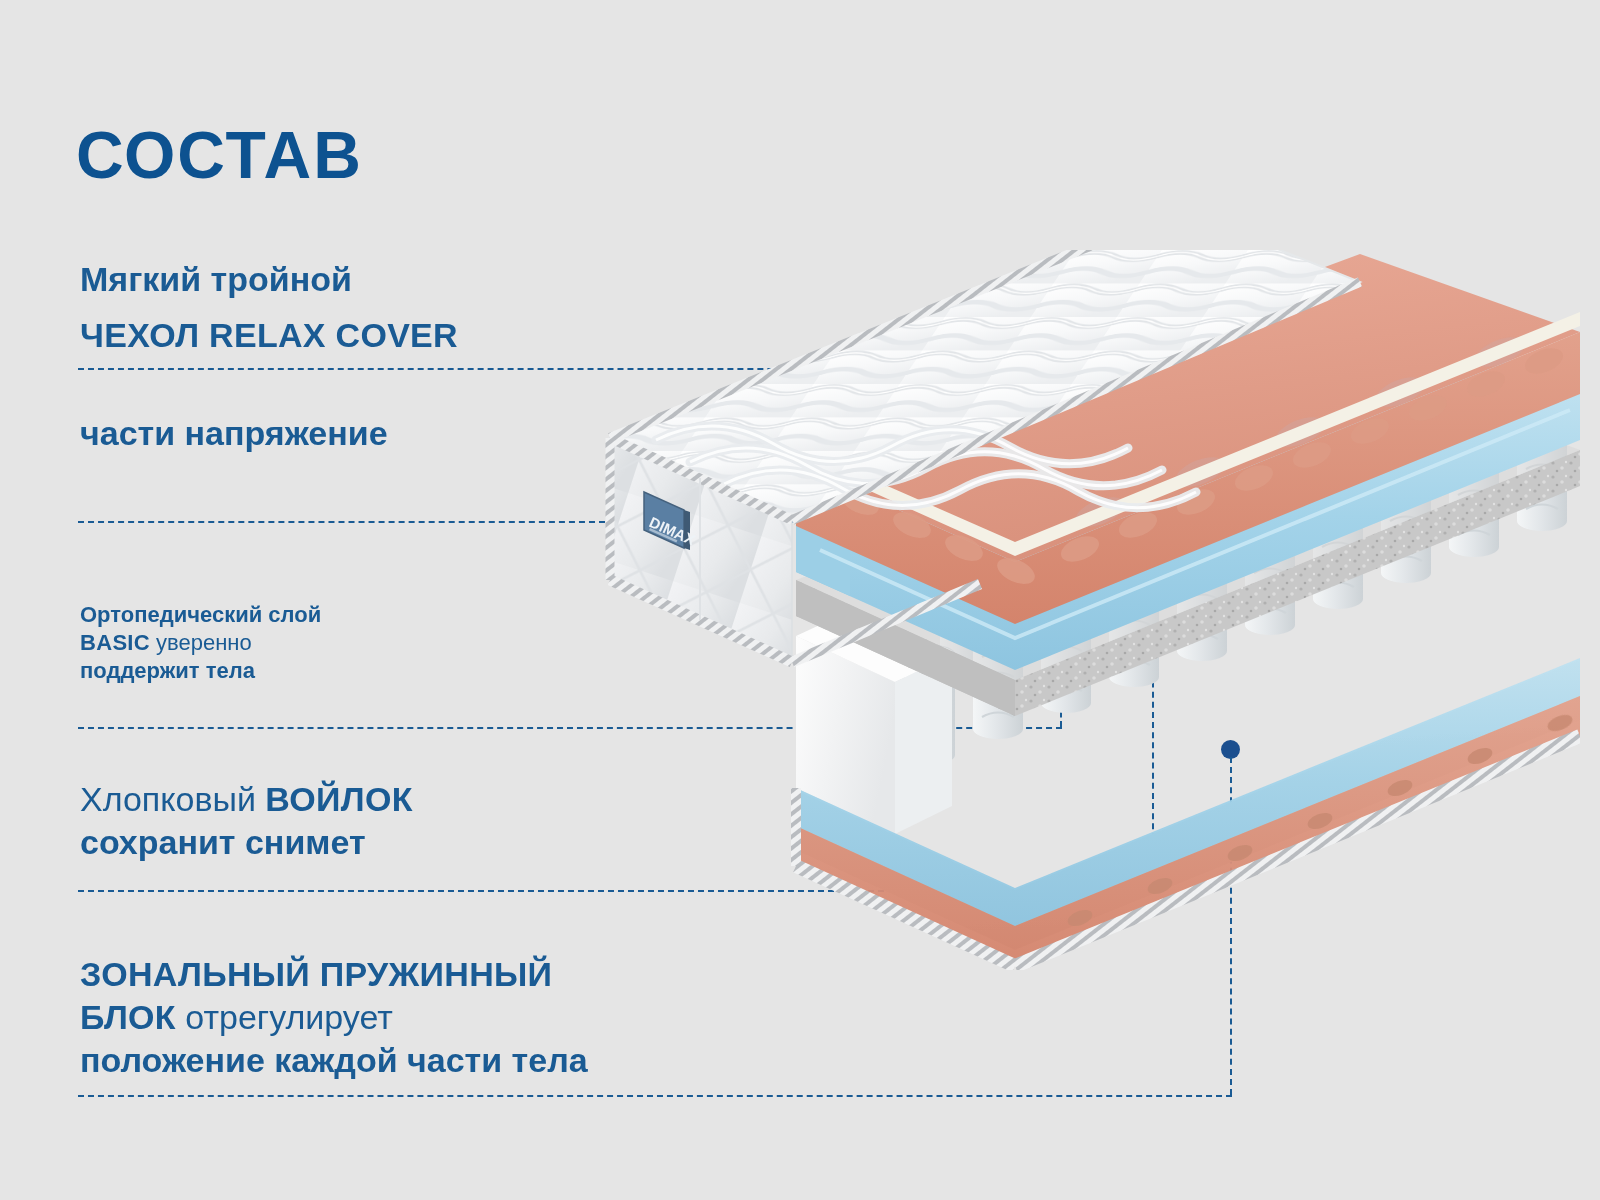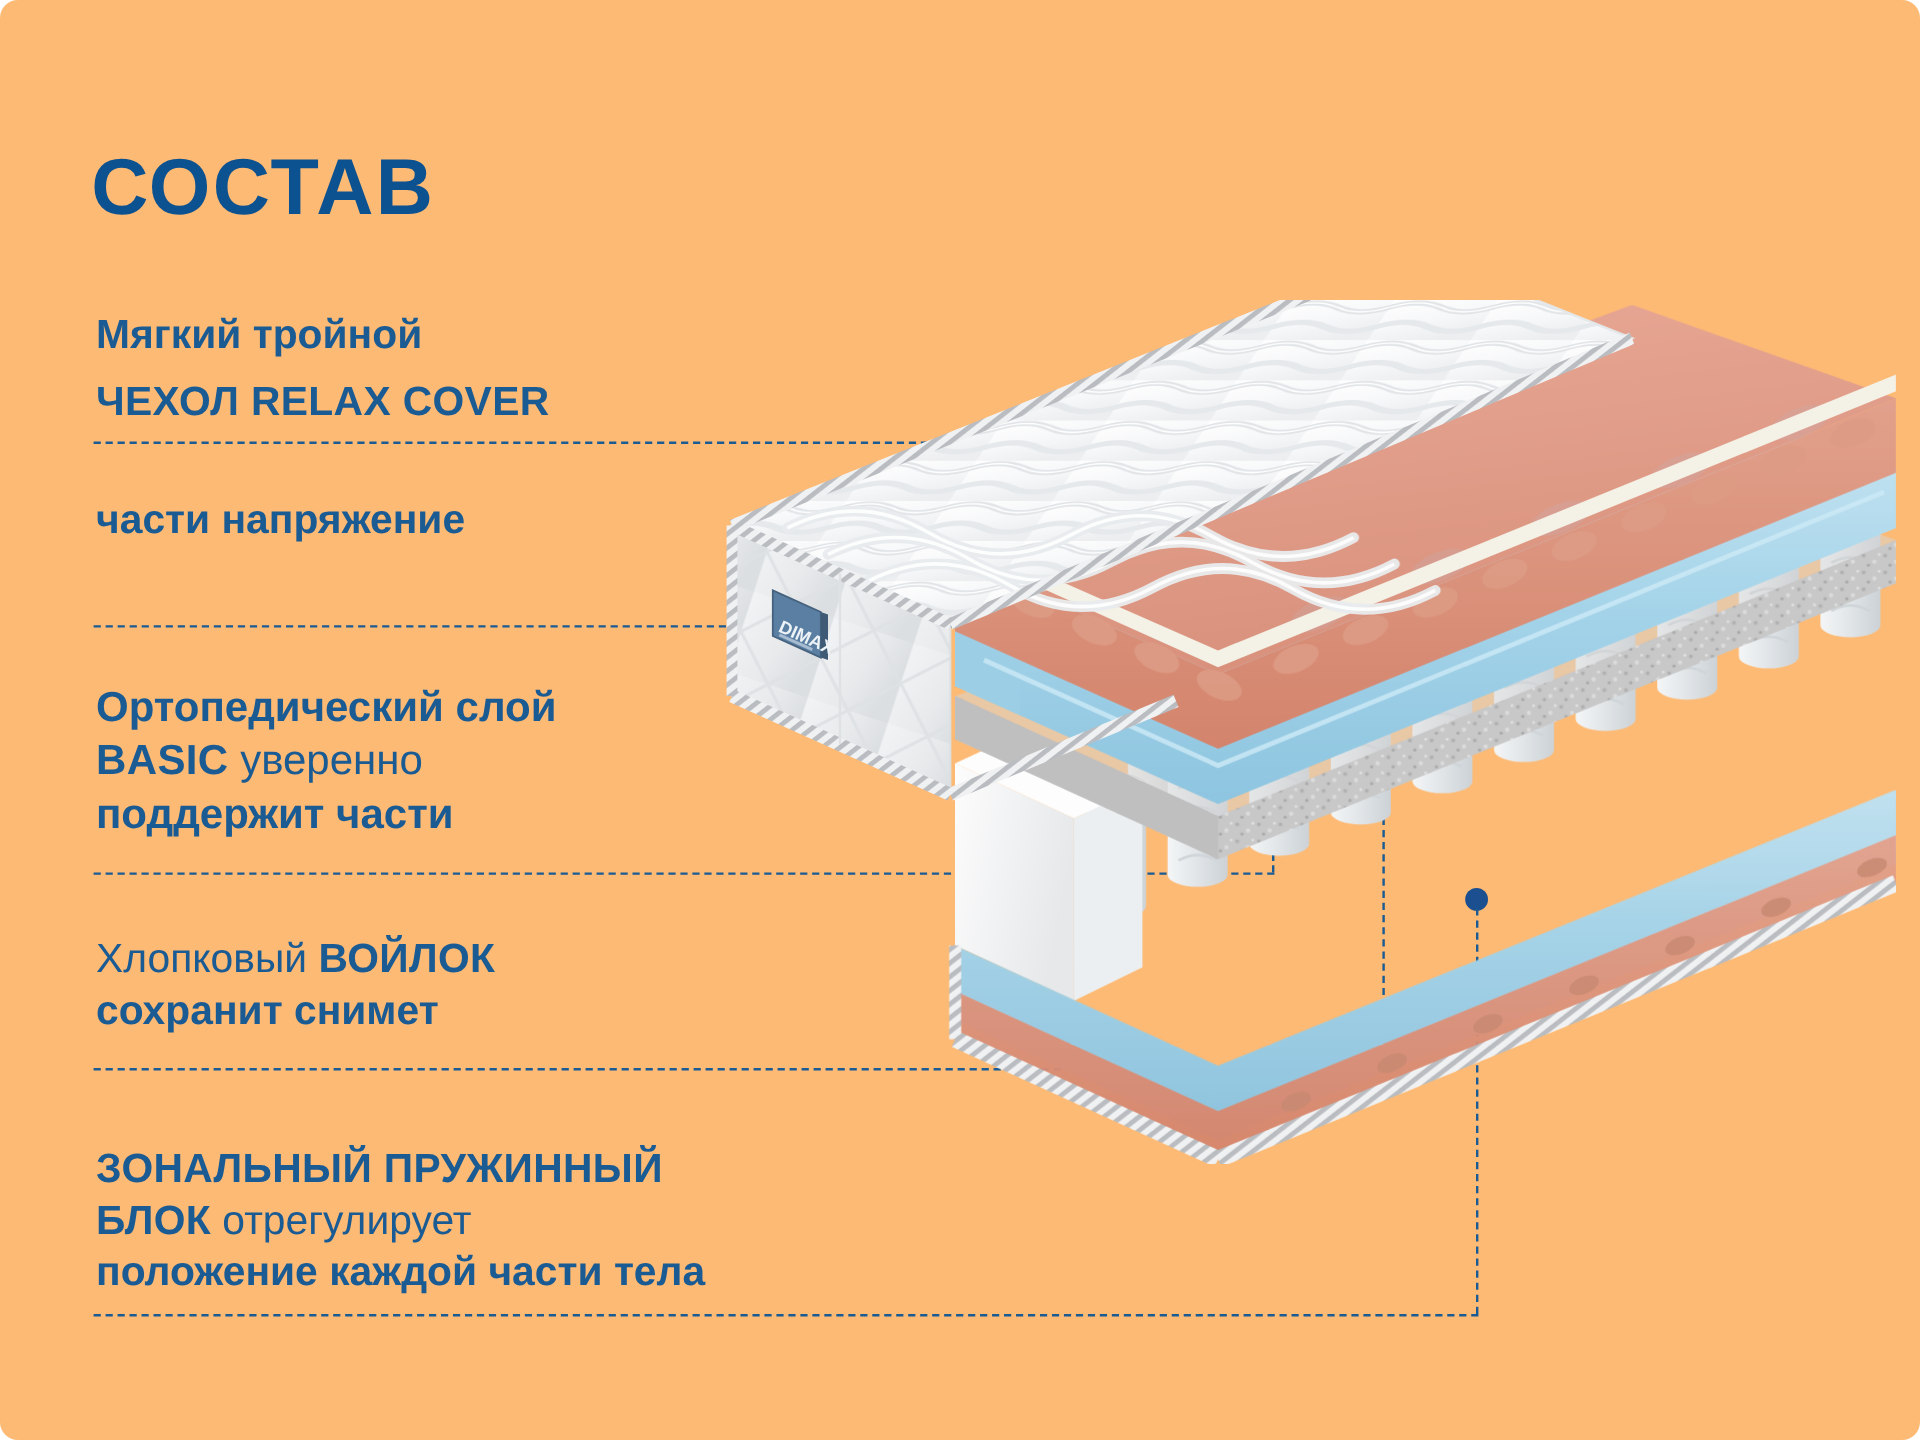--- a/index.html
+++ b/index.html
@@ -5,24 +5,23 @@
 <style>
   html, body {
     margin: 0;
     padding: 0;
     background: #ffffff;
   }
   #canvas {
     position: relative;
     width: 1600px;
     height: 1200px;
-    background: #fdba74;
+    background: #e5e5e5;
     overflow: hidden;
     font-family: "Liberation Sans", sans-serif;
-    border-radius: 15px;
   }
 
   
   .page-title {
     position: absolute;
     left: 76px;
     top: 122px;
     font-size: 66px;
     font-weight: bold;
     letter-spacing: 2px;
@@ -42,21 +41,21 @@
     display: block;
     white-space: nowrap;
   }
   .ln.light  { font-weight: 700; }
   .ln.bold   { font-weight: bold; letter-spacing: 0.3px; margin-top: 13px; }
   .b { font-weight: bold; letter-spacing: 0.3px; }
   .l { font-weight: 300; }
 
   #block-cover   { top: 258px;  font-size: 34px; }
   #block-foam    { top: 412px;  font-size: 34px; }
-  #block-basic   { top: 568px;  font-size: 35px; }
+  #block-basic   { top: 601px;  font-size: 22px; }
   #block-felt    { top: 778px;  font-size: 34px; }
   #block-springs { top: 940px;  font-size: 34px; }
 
   
   .leader-h {
     position: absolute;
     height: 0;
     border-top: 2px dashed #1a5b94;
   }
   .leader-v {
@@ -96,21 +95,21 @@
 
   <div class="callout-block" id="block-foam">
     <span class="ln light">части напряжение</span>
   </div>
 
   <div class="callout-block" id="block-basic">
     <span class="ln light">Ортопедический слой</span>
     <span class="ln">
       <span class="b">BASIC</span><span class="l"> уверенно</span>
     </span>
-    <span class="ln light">поддержит части</span>
+    <span class="ln light">поддержит тела</span>
   </div>
 
   <div class="callout-block" id="block-felt">
     <span class="ln">
       <span class="l">Хлопковый </span><span class="b">ВОЙЛОК</span>
     </span>
     <span class="ln light">сохранит снимет</span>
   </div>
 
   <div class="callout-block" id="block-springs">

